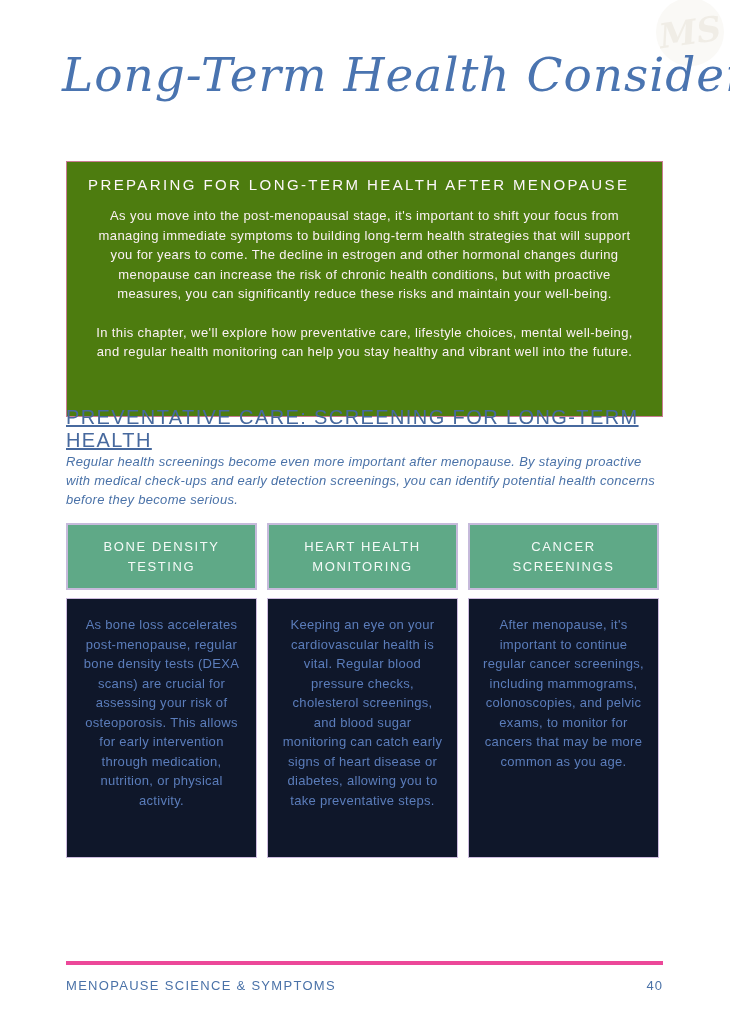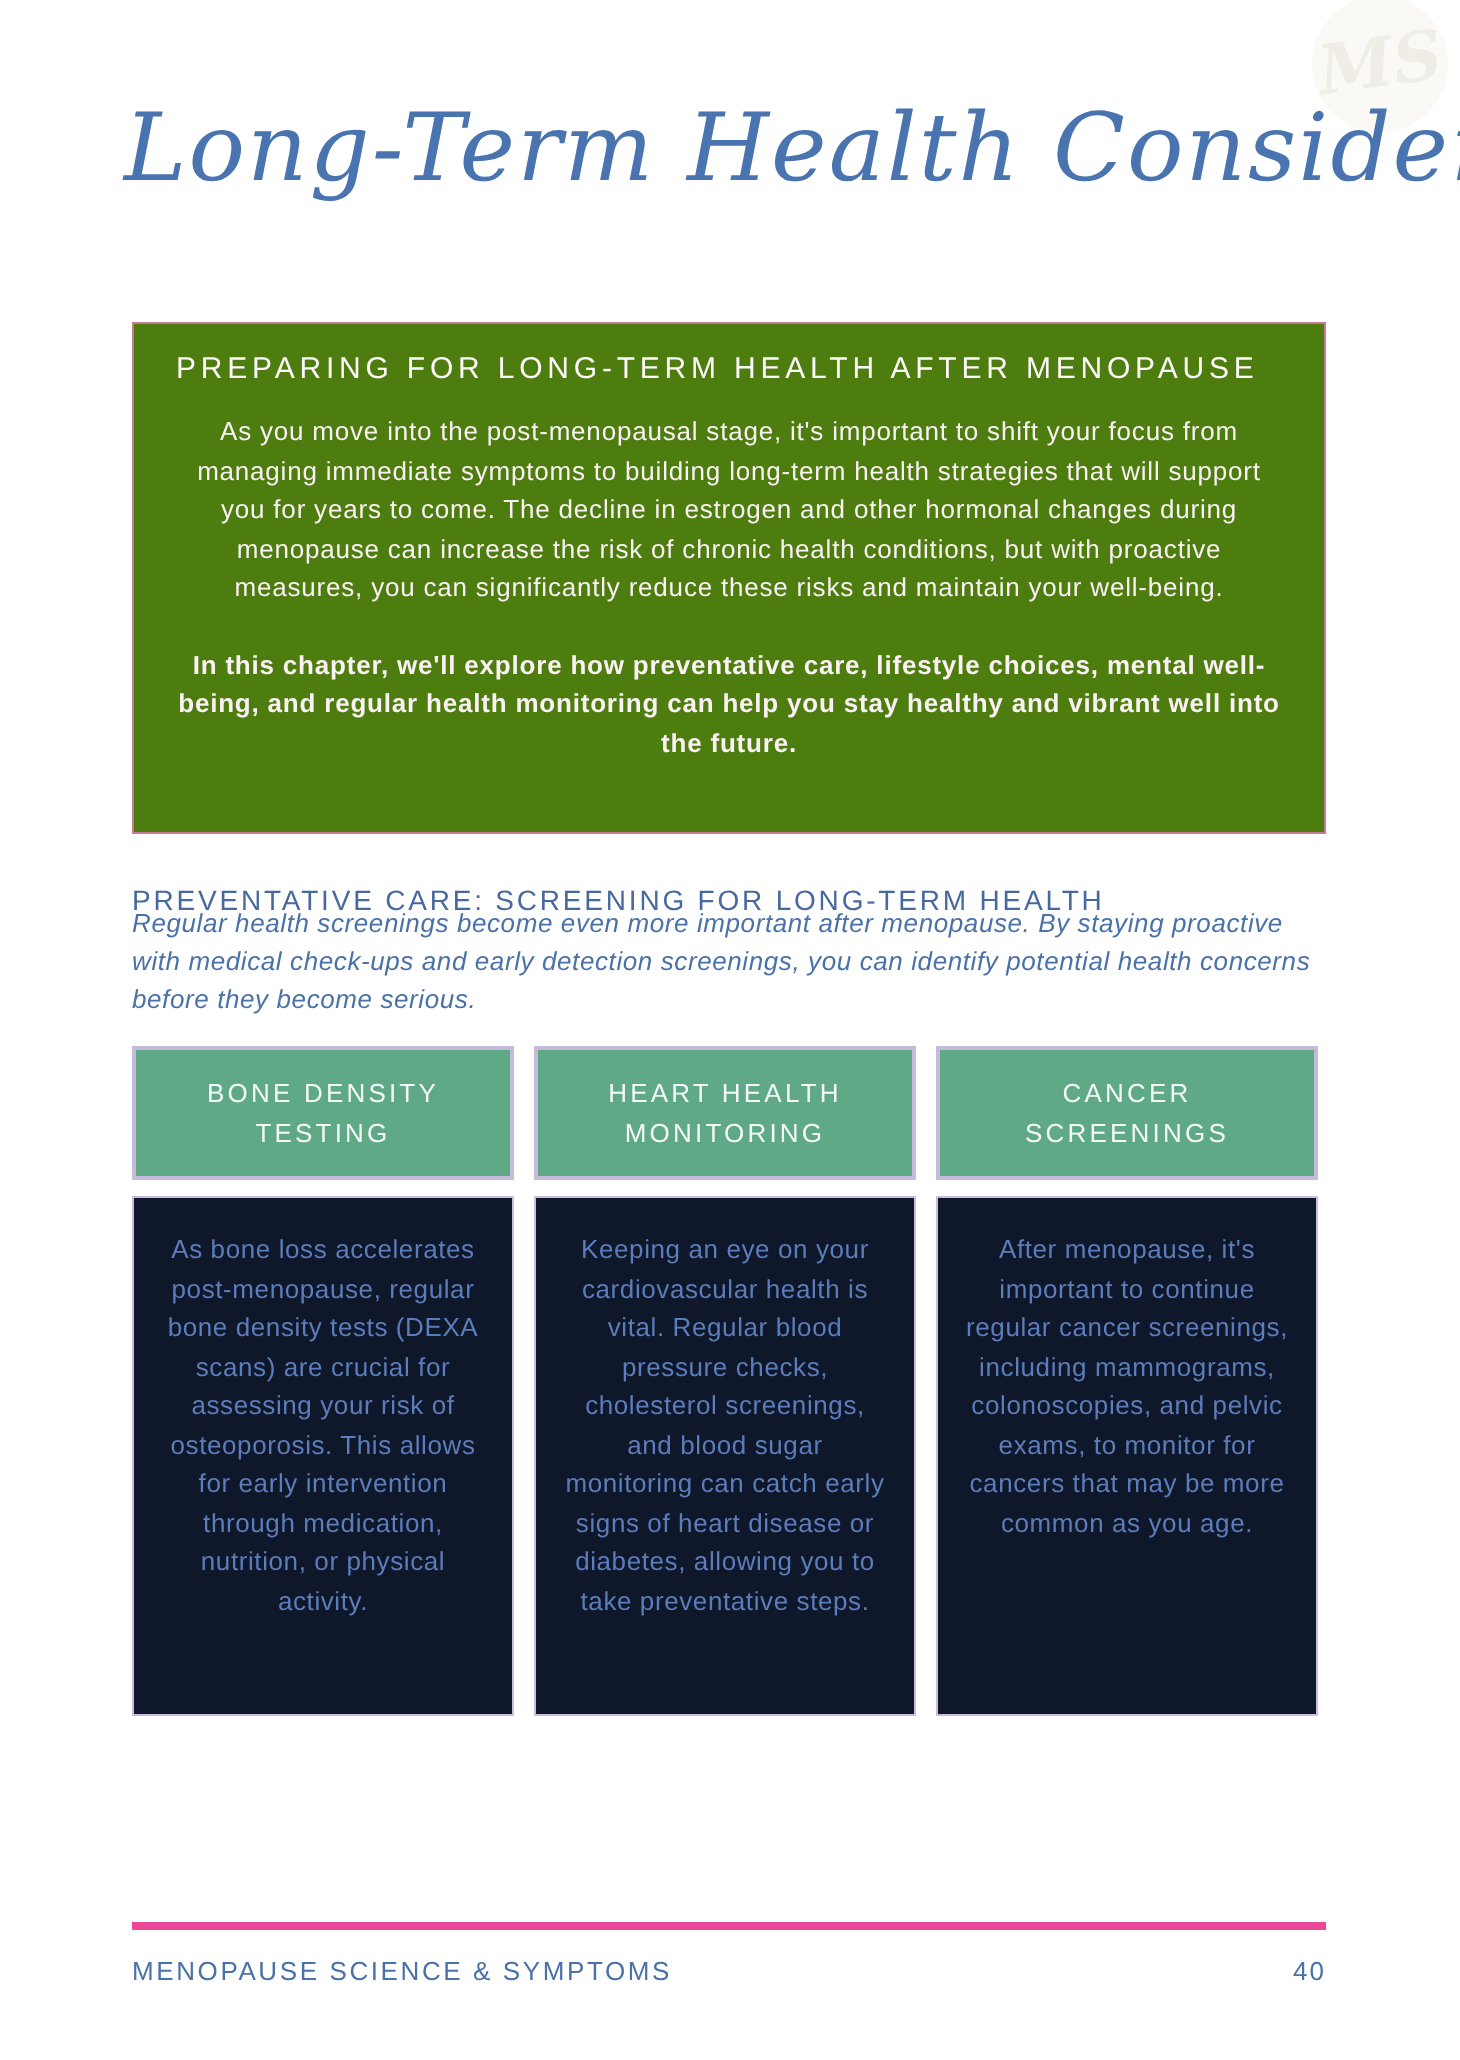--- a/index.html
+++ b/index.html
@@ -51,29 +51,30 @@
     letter-spacing:2.4px;
     color:#fdf8fa;
   }
   .intro-box p {
     margin:0;
     font-size:13px; line-height:19.5px;
     letter-spacing:0.4px;
     color:#fbf1f4;
     text-align:center;
   }
-  .intro-box p + p { margin-top:19px;font-weight:bold; }
+  .intro-box p + p { margin-top:19px; }
 
   
   .section-heading {
-    position:absolute; left:66px; top:442px;
-    font-size:14px; font-weight:normal;
+    position:absolute; left:66px; top:406px;
+    font-size:20px; font-weight:normal;
     letter-spacing:1.4px;
     color:#47699e;
     margin:0;
+    text-decoration:underline;
   }
   .section-intro {
     position:absolute; left:66px; top:452px; width:600px;
     font-size:13px; line-height:19px;
     letter-spacing:0.3px;
     color:#4a72a8;
     margin:0;
     font-style:italic;
   }
 

